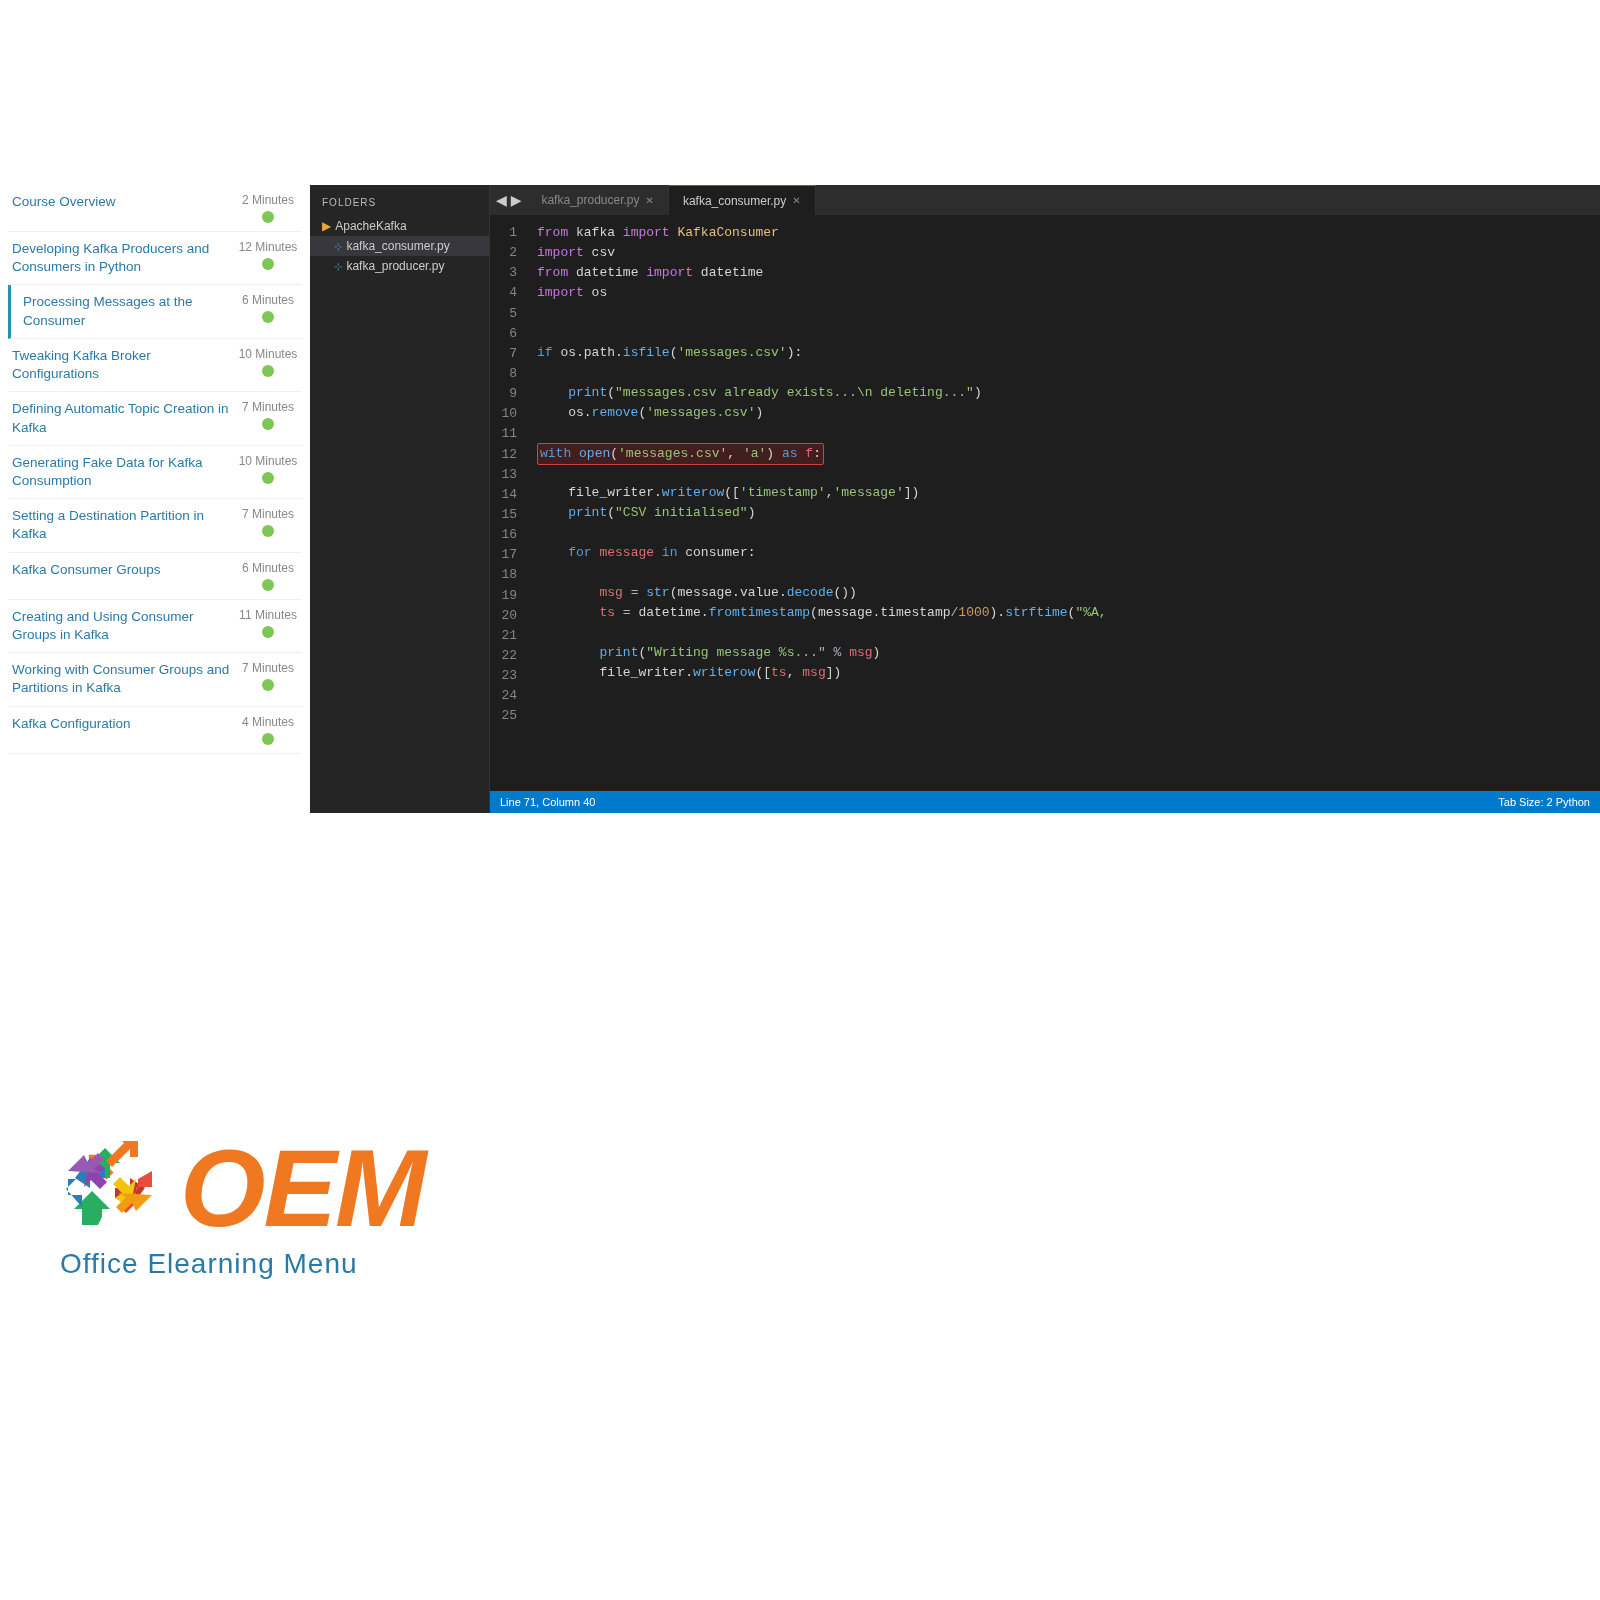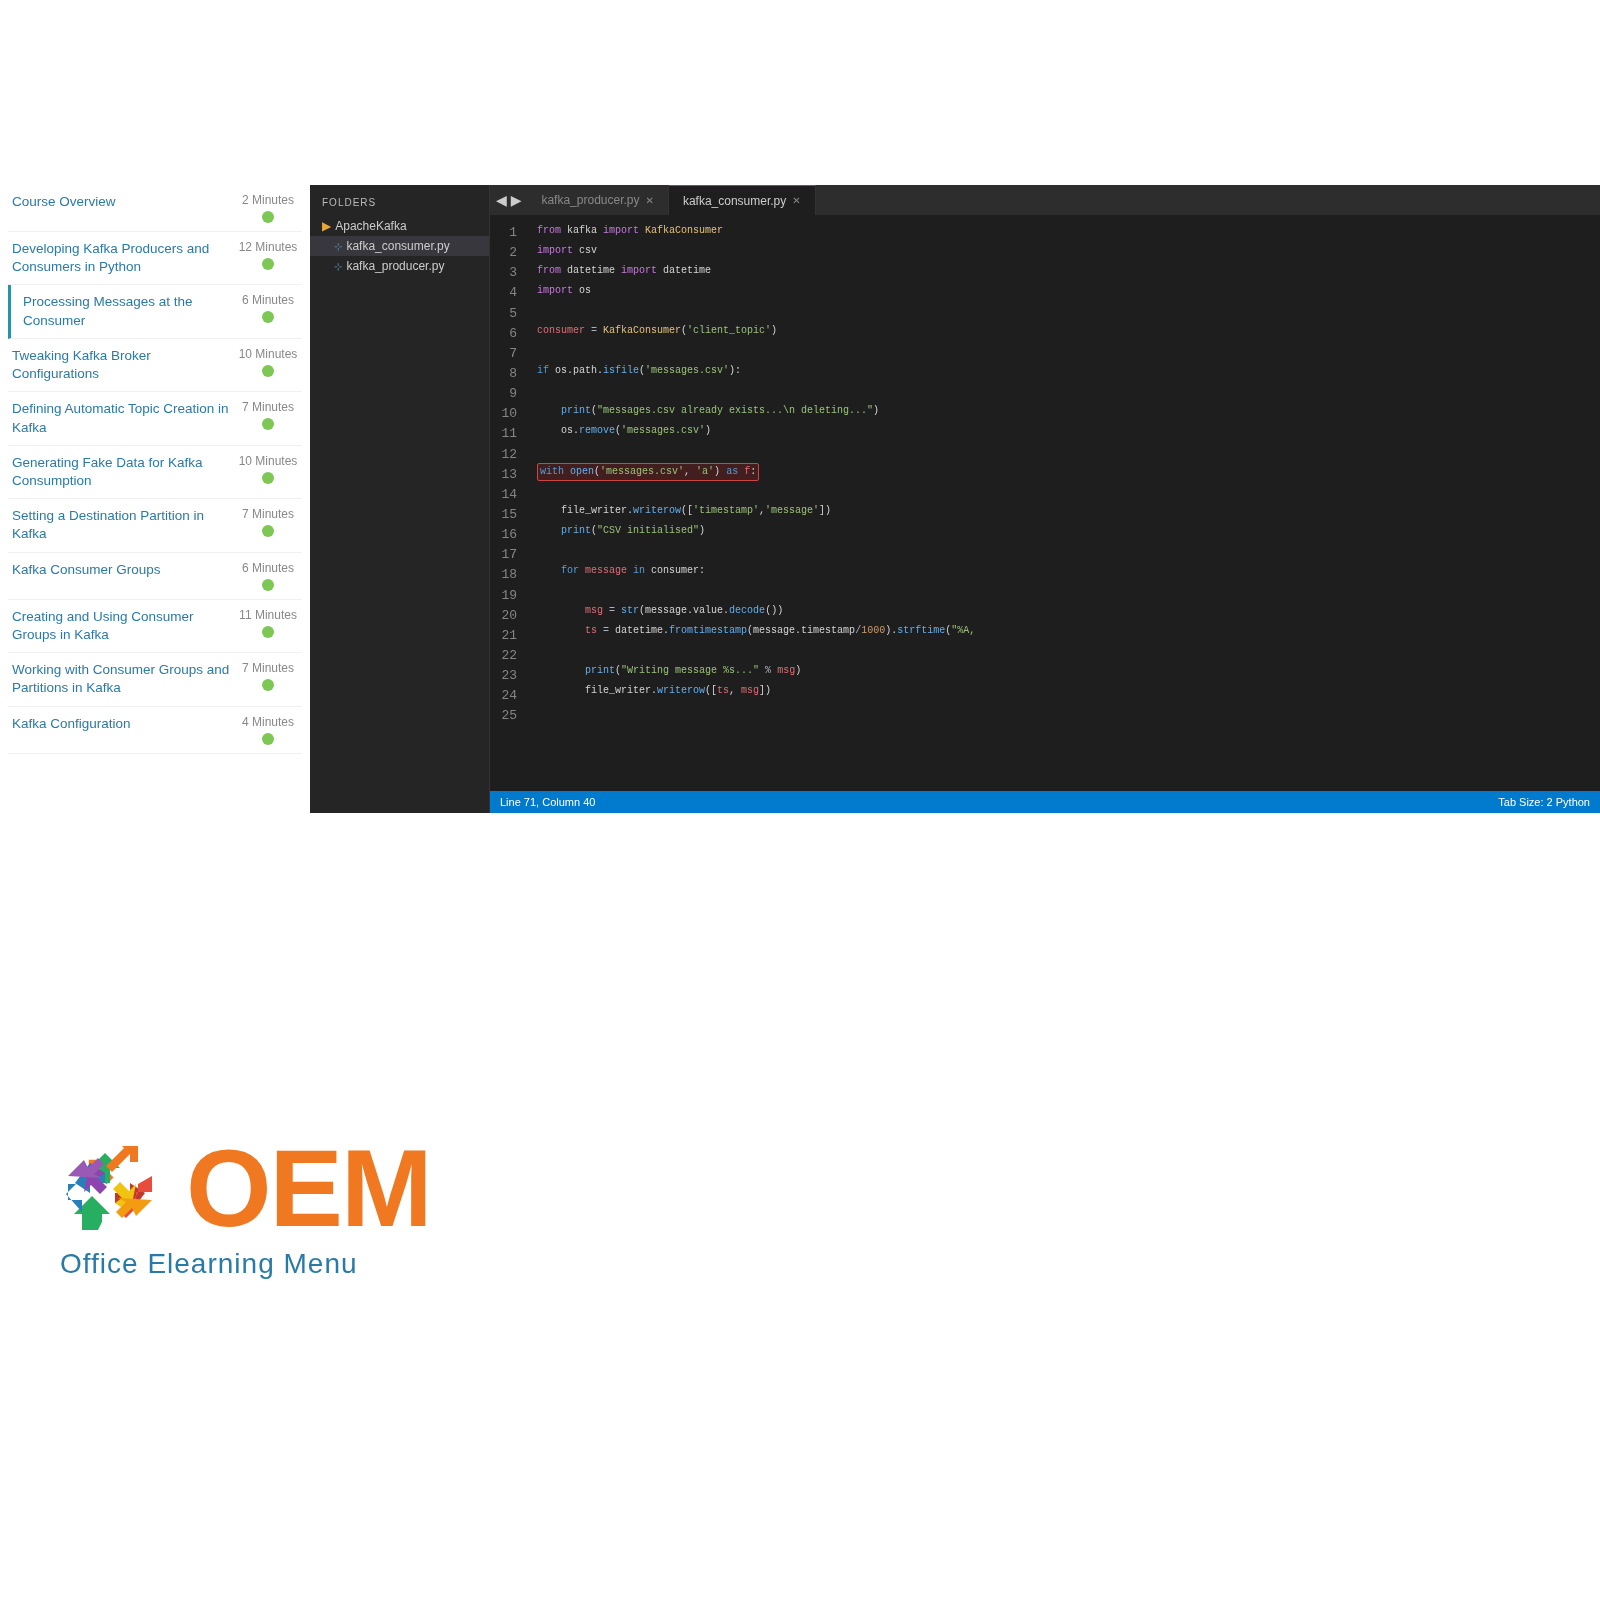--- a/index.html
+++ b/index.html
@@ -210,21 +210,21 @@
       text-align: right;
       padding-right: 8px;
       line-height: 1.55;
       user-select: none;
     }
 
     .code-content {
       flex: 1;
       padding: 8px 12px;
       font-family: 'Courier New', monospace;
-      font-size: 10px;
+      font-size: 13px;
       line-height: 1.55;
       color: #d4d4d4;
       overflow: hidden;
     }
 
     .code-line {
       white-space: pre;
       height: 20px;
     }
 
@@ -259,22 +259,23 @@
     }
 
     .oem-logo {
       display: flex;
       flex-direction: column;
       align-items: flex-start;
     }
 
     .oem-logo-row {
       display: flex;
-      align-items: center;
-      gap: 26px;
+      align-items: flex-start;
+      gap: 20px;
+      font-style: italic;
     }
 
     .oem-icon {
       width: 100px;
       height: 100px;
     }
 
     .oem-text {
       font-size: 110px;
       font-weight: bold;
@@ -439,21 +440,20 @@
                 <div>23</div>
                 <div>24</div>
                 <div>25</div>
             </div>
             <div class="code-content">
               <div class="code-line"><span class="kw">from</span> kafka <span class="kw">import</span> <span class="cls">KafkaConsumer</span></div>
               <div class="code-line"><span class="kw">import</span> csv</div>
               <div class="code-line"><span class="kw">from</span> datetime <span class="kw">import</span> datetime</div>
               <div class="code-line"><span class="kw">import</span> os</div>
               <div class="code-line"> </div>
-              <div class="code-line"><span class="var">consumer</span> <span class="op">=</span> <span class="cls">KafkaConsumer</span>(<span class="str">'client_topic'</span>)</div>
               <div class="code-line"> </div>
               <div class="code-line"><span class="kw2">if</span> os.path.<span class="fn">isfile</span>(<span class="str">'messages.csv'</span>):</div>
               <div class="code-line"> </div>
               <div class="code-line">    <span class="fn">print</span>(<span class="str">"messages.csv already exists...\n deleting..."</span>)</div>
               <div class="code-line">    os.<span class="fn">remove</span>(<span class="str">'messages.csv'</span>)</div>
               <div class="code-line"> </div>
               <div class="code-line"><span style="background:rgba(180,30,30,0.25);border:1.5px solid #cc4444;display:inline-block;padding:0 2px;border-radius:2px"><span class="kw2">with</span> <span class="fn">open</span>(<span class="str">'messages.csv'</span>, <span class="str">'a'</span>) <span class="kw2">as</span> <span class="var">f</span>:</span></div>
               <div class="code-line"> </div>
               <div class="code-line">    file_writer.<span class="fn">writerow</span>([<span class="str">'timestamp'</span>,<span class="str">'message'</span>])</div>
               <div class="code-line">    <span class="fn">print</span>(<span class="str">"CSV initialised"</span>)</div>

